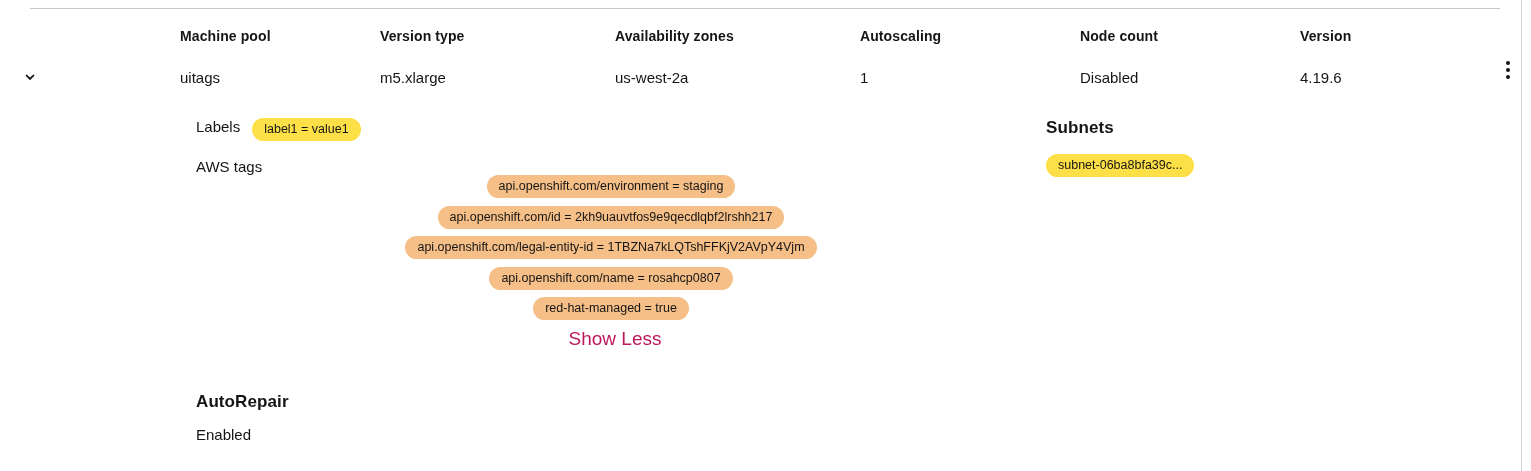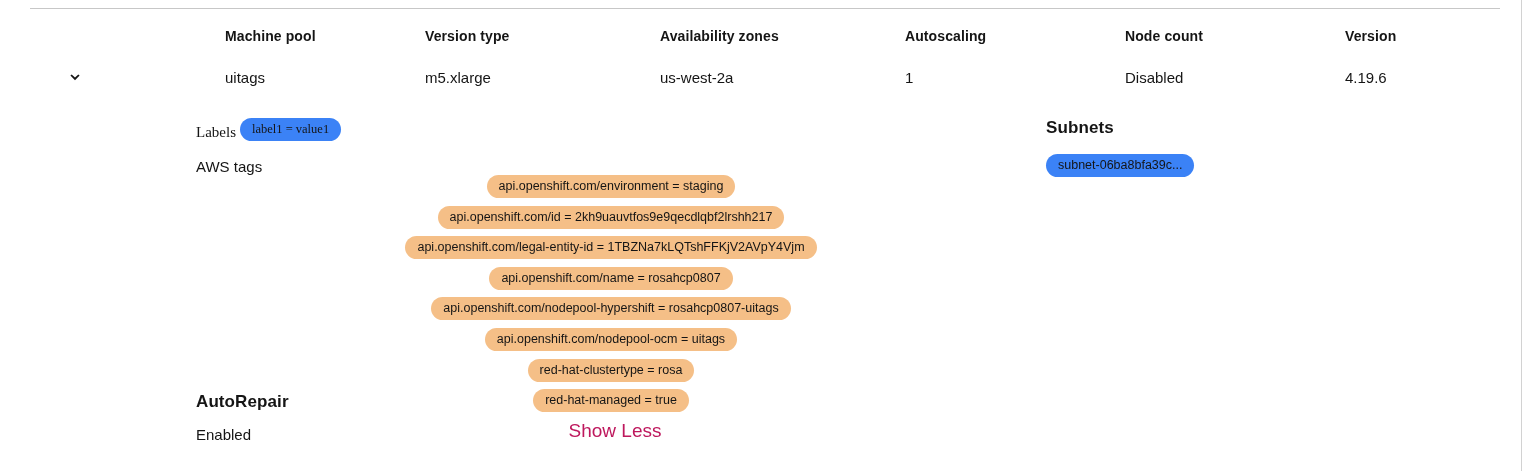--- a/index.html
+++ b/index.html
@@ -43,21 +43,20 @@
   .table {
     position: absolute;
     top: 20px;
     left: 0;
     width: 1521px;
   }
   .trow {
     display: grid;
     grid-template-columns: 180px 200px 235px 245px 220px 220px 195px 26px;
     align-items: center;
-    padding-left: 45px;
   }
   .thead .cell {
     font-size: 14px;
     font-weight: bold;
     color: #151515;
     letter-spacing: 0.1px;
     padding: 0;
     height: 32px;
     line-height: 32px;
   }
@@ -137,24 +136,23 @@
   .section-title {
     font-size: 17px;
     font-weight: bold;
     color: #151515;
     margin: 0 0 16px 0;
     letter-spacing: 0.1px;
   }
 
   .labels-row {
     display: flex;
-    align-items: flex-end;
-    gap: 4px;
+    align-items: flex-start;
+    gap: 12px;
     margin-bottom: 17px;
-    font-family: Liberation Serif, serif;
   }
   .field-label {
     font-size: 15px;
     color: #151515;
   }
 
   .sub-label {
     font-size: 15px;
     color: #151515;
     margin-bottom: 0;
@@ -165,21 +163,21 @@
     align-items: center;
     height: 23px;
     padding: 0 12px;
     border-radius: 12px;
     font-size: 12.5px;
     line-height: 1;
     color: #151515;
     white-space: nowrap;
     box-sizing: border-box;
   }
-  .chip-blue   { background: #3b82f6; }
+  .chip-blue   { background: #fde047; }
   .chip-orange { background: #f5bf87; }
 
   .chip-rows {
     display: flex;
     flex-direction: column;
     gap: 7px;
   }
   .chip-row {
     display: flex;
     align-items: center;
@@ -273,25 +271,20 @@
           <div class="chip-row">
             <span class="chip chip-orange">api.openshift.com/environment = staging</span>
             <span class="chip chip-orange">api.openshift.com/id = 2kh9uauvtfos9e9qecdlqbf2lrshh217</span>
           </div>
 
           <div class="chip-row">
             <span class="chip chip-orange">api.openshift.com/legal-entity-id = 1TBZNa7kLQTshFFKjV2AVpY4Vjm</span>
             <span class="chip chip-orange">api.openshift.com/name = rosahcp0807</span>
           </div>
 
-          <div class="chip-row">
-            <span class="chip chip-orange">api.openshift.com/nodepool-hypershift = rosahcp0807-uitags</span>
-            <span class="chip chip-orange">api.openshift.com/nodepool-ocm = uitags</span>
-            <span class="chip chip-orange">red-hat-clustertype = rosa</span>
-          </div>
 
           <div class="chip-row">
             <span class="chip chip-orange">red-hat-managed = true</span>
             <a class="show-less">Show Less</a>
           </div>
 
         </div>
       </div>
 
       <div class="col-right">

